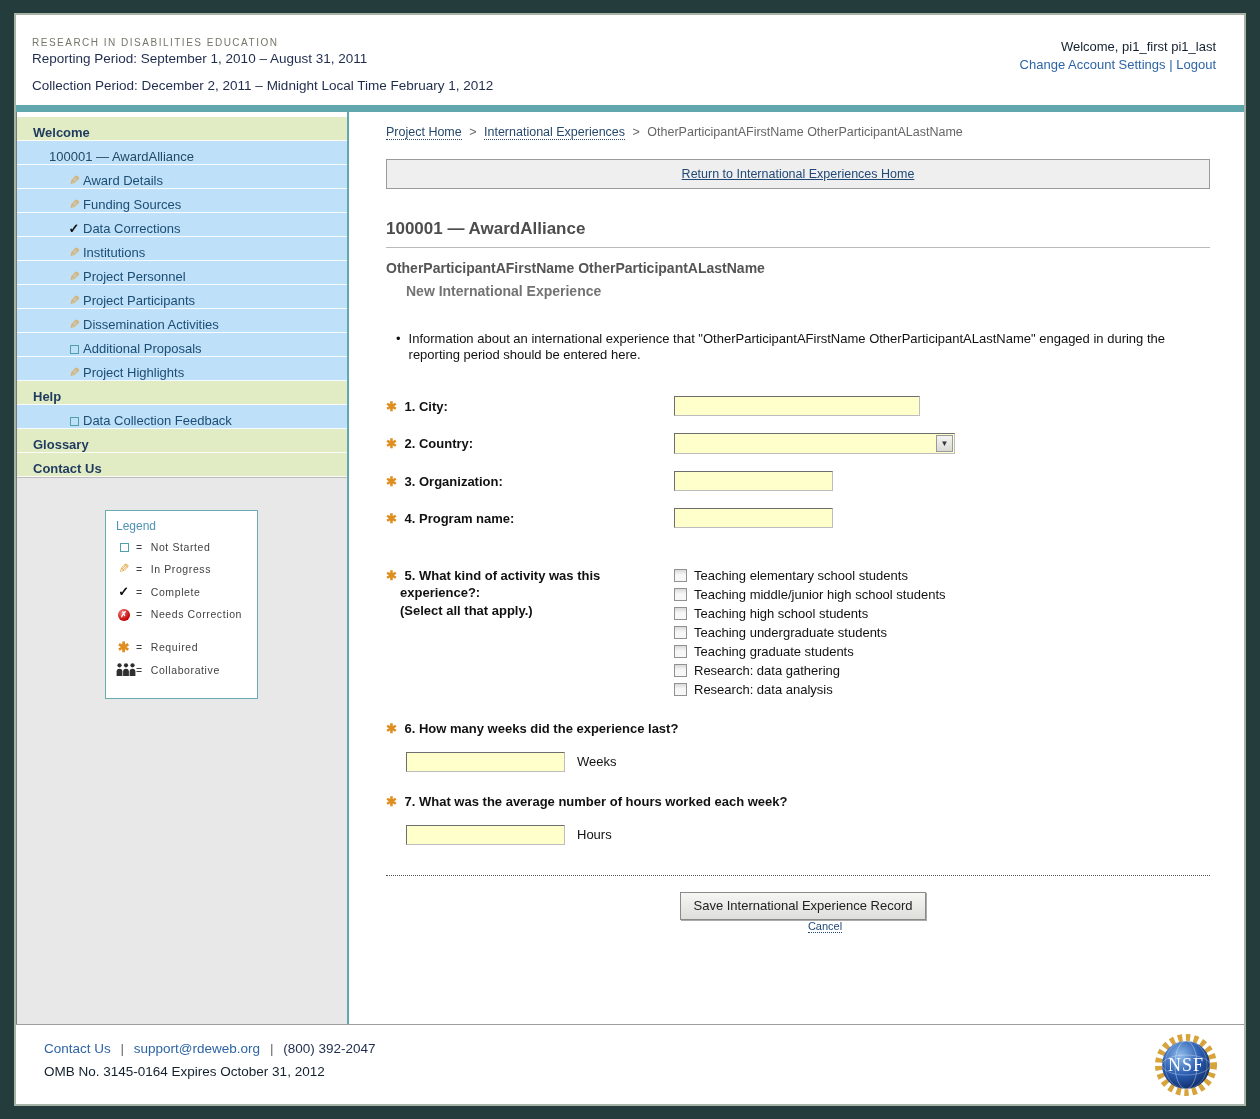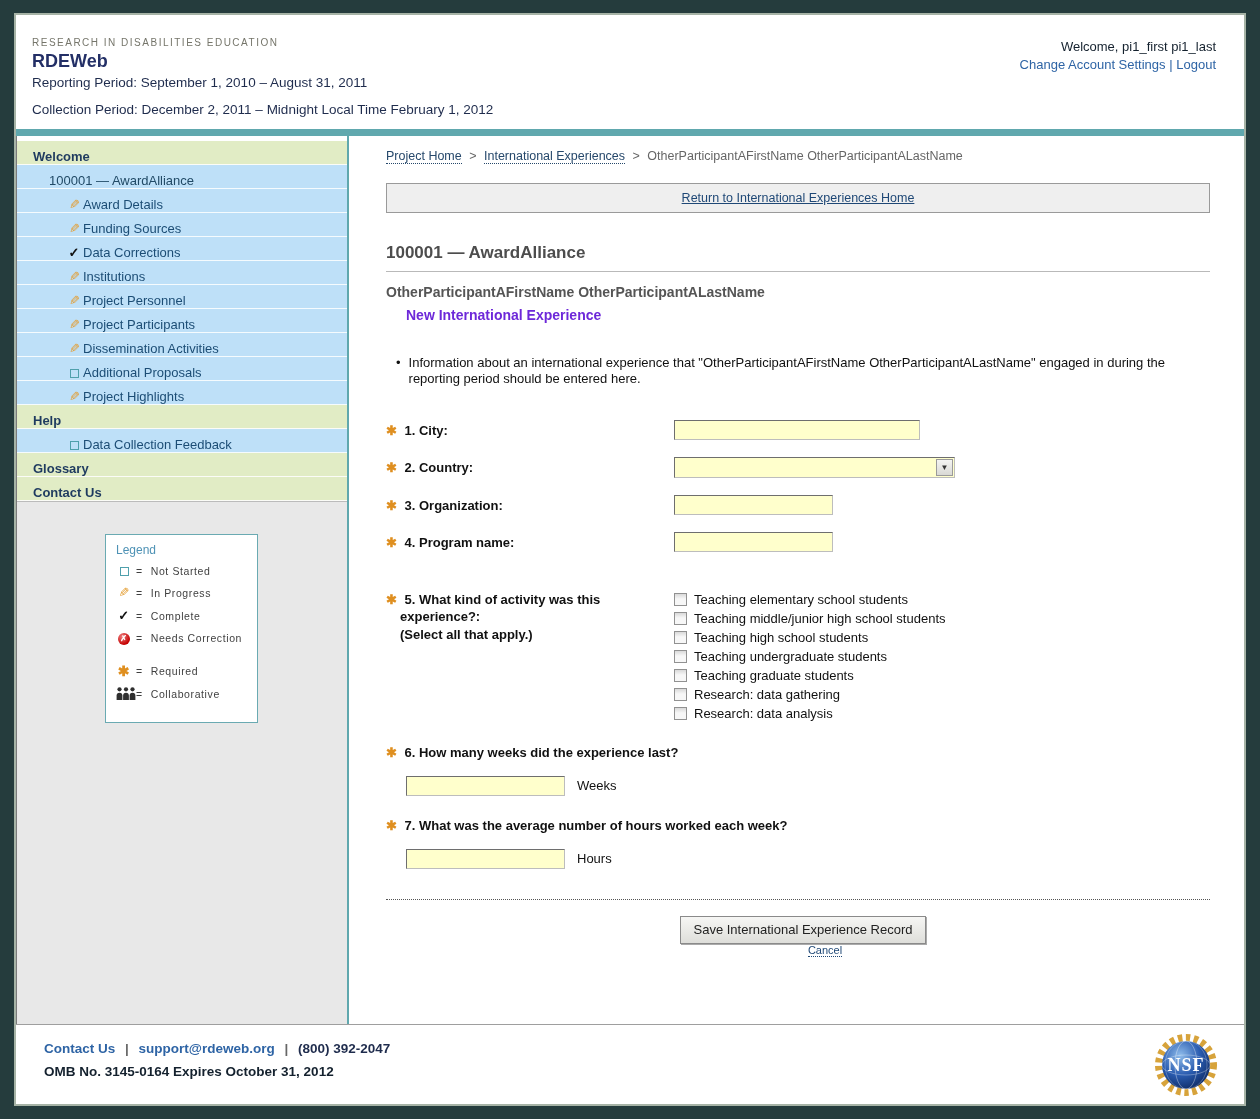--- a/index.html
+++ b/index.html
@@ -53,21 +53,21 @@
   .req-star { color:#DF8F20; font-size:14px; font-weight:bold; }
   
   .main { flex:1; padding:13px 34px 0 37px; font-size:13px; }
   .breadcrumb { font-size:12.5px; color:#666; margin-bottom:20px; }
   .breadcrumb a { color:#26486B; text-decoration:none; border-bottom:1px dotted #26486B; cursor:pointer; }
   .breadcrumb .crumb-sep { margin:0 4px; }
   .return-box { border:1px solid #9A9A9A; background:#EFEFEF; text-align:center; padding:6px 0 7px 0; margin-bottom:30px; }
   .return-box a { color:#1F4876; font-size:12.5px; text-decoration:underline; cursor:pointer; }
   .award-title { font-size:17px; font-weight:bold; color:#4D4D4D; padding-bottom:8px; border-bottom:1px solid #B9B9B9; margin-bottom:12px; }
   .participant-name { font-size:14px; font-weight:bold; color:#555; margin-bottom:7px; }
-  .page-subtitle { font-size:14px; font-weight:bold; color:#6d28d9; padding-left:20px; margin-bottom:32px; }
+  .page-subtitle { font-size:14px; font-weight:bold; color:#737373; padding-left:20px; margin-bottom:32px; }
   .info-bullet { display:flex; max-width:810px; margin-bottom:32px; line-height:1.25; color:#111; }
   .info-bullet .bullet-dot { padding:0 8px 0 10px; }
   
   .form-row { display:flex; margin-bottom:17px; align-items:flex-start; }
   .form-label-col { width:288px; flex:none; font-weight:bold; color:#111; padding-top:3px; }
   .star { color:#DF8F20; font-weight:bold; margin-right:4px; }
   .yellow-input { background:#FFFFCC; border:1px solid #BDBDBD; border-top-color:#6E6E6E; border-left-color:#6E6E6E; height:20px; font-family:"Liberation Sans",sans-serif; font-size:13px; padding:0 3px; outline:none; }
   .w-city { width:246px; }
   .w-small { width:159px; }
   .select-box { width:281px; height:21px; background:#FFFFCC; border:1px solid #6E6E6E; border-bottom-color:#BDBDBD; border-right-color:#BDBDBD; display:flex; align-items:center; justify-content:flex-end; cursor:pointer; }
@@ -78,36 +78,35 @@
   .cb-row { display:flex; align-items:center; height:19px; color:#111; }
   .cb-row input[type=checkbox] { appearance:none; -webkit-appearance:none; width:13px; height:13px; border:1px solid #919191; background:linear-gradient(#D9D9D9, #F7F7F7 45%); margin:0 7px 0 0; cursor:pointer; }
   .q-wide-label { font-weight:bold; color:#111; margin:22px 0 16px 0; }
   .unit-row { display:flex; align-items:center; padding-left:20px; margin-bottom:18px; }
   .unit-text { margin-left:12px; color:#111; }
   .dotted-sep { border:none; border-top:1px dotted #555; margin:30px 0 16px 0; }
   .actions { display:flex; align-items:center; padding-left:10px; margin-bottom:30px;flex-direction:column; }
   .save-btn { font-family:"Liberation Sans",sans-serif; font-size:13px; color:#222; background:linear-gradient(#F6F6F4,#DEDEDA); border:1px solid #8A8A8A; box-shadow:1px 1px 0 #AAA; padding:5px 13px 6px 13px; cursor:pointer; }
   .cancel-link { margin-left:44px; color:#1F4876; border-bottom:1px dotted #1F4876; cursor:pointer; font-size:11px; }
   
-  .footer { flex:none; height:79px; background:#fff; position:relative; padding:16px 28px 0 28px; font-size:13.5px;font-weight:bold; }
+  .footer { flex:none; height:79px; background:#fff; position:relative; padding:16px 28px 0 28px; font-size:13.5px; }
   .footer-line1 { margin-bottom:8px; color:#1F2C4D; }
   .footer-line1 a { color:#2E64A5; text-decoration:none; cursor:pointer; }
   .footer-sep { color:#666; margin:0 6px; }
   .footer-line2 { color:#14212E; }
   .nsf-logo { position:absolute; right:26px; top:8px; width:64px; height:64px; }
 </style>
 </head>
 <body>
 
 <div class="page">
 
   <div class="header">
     <div>
       <div class="eyebrow">RESEARCH IN DISABILITIES EDUCATION</div>
-      <div class="app-title">RDEWeb</div>
       <div class="period">Reporting Period: September 1, 2010 – August 31, 2011</div>
       <div class="period second">Collection Period: December 2, 2011 – Midnight Local Time February 1, 2012</div>
     </div>
     <div class="header-right">
       <div class="welcome">Welcome, pi1_first pi1_last</div>
       <div class="acct-links">
         <a>Change Account Settings</a>
         <span class="acct-sep">|</span>
         <a>Logout</a>
       </div>

